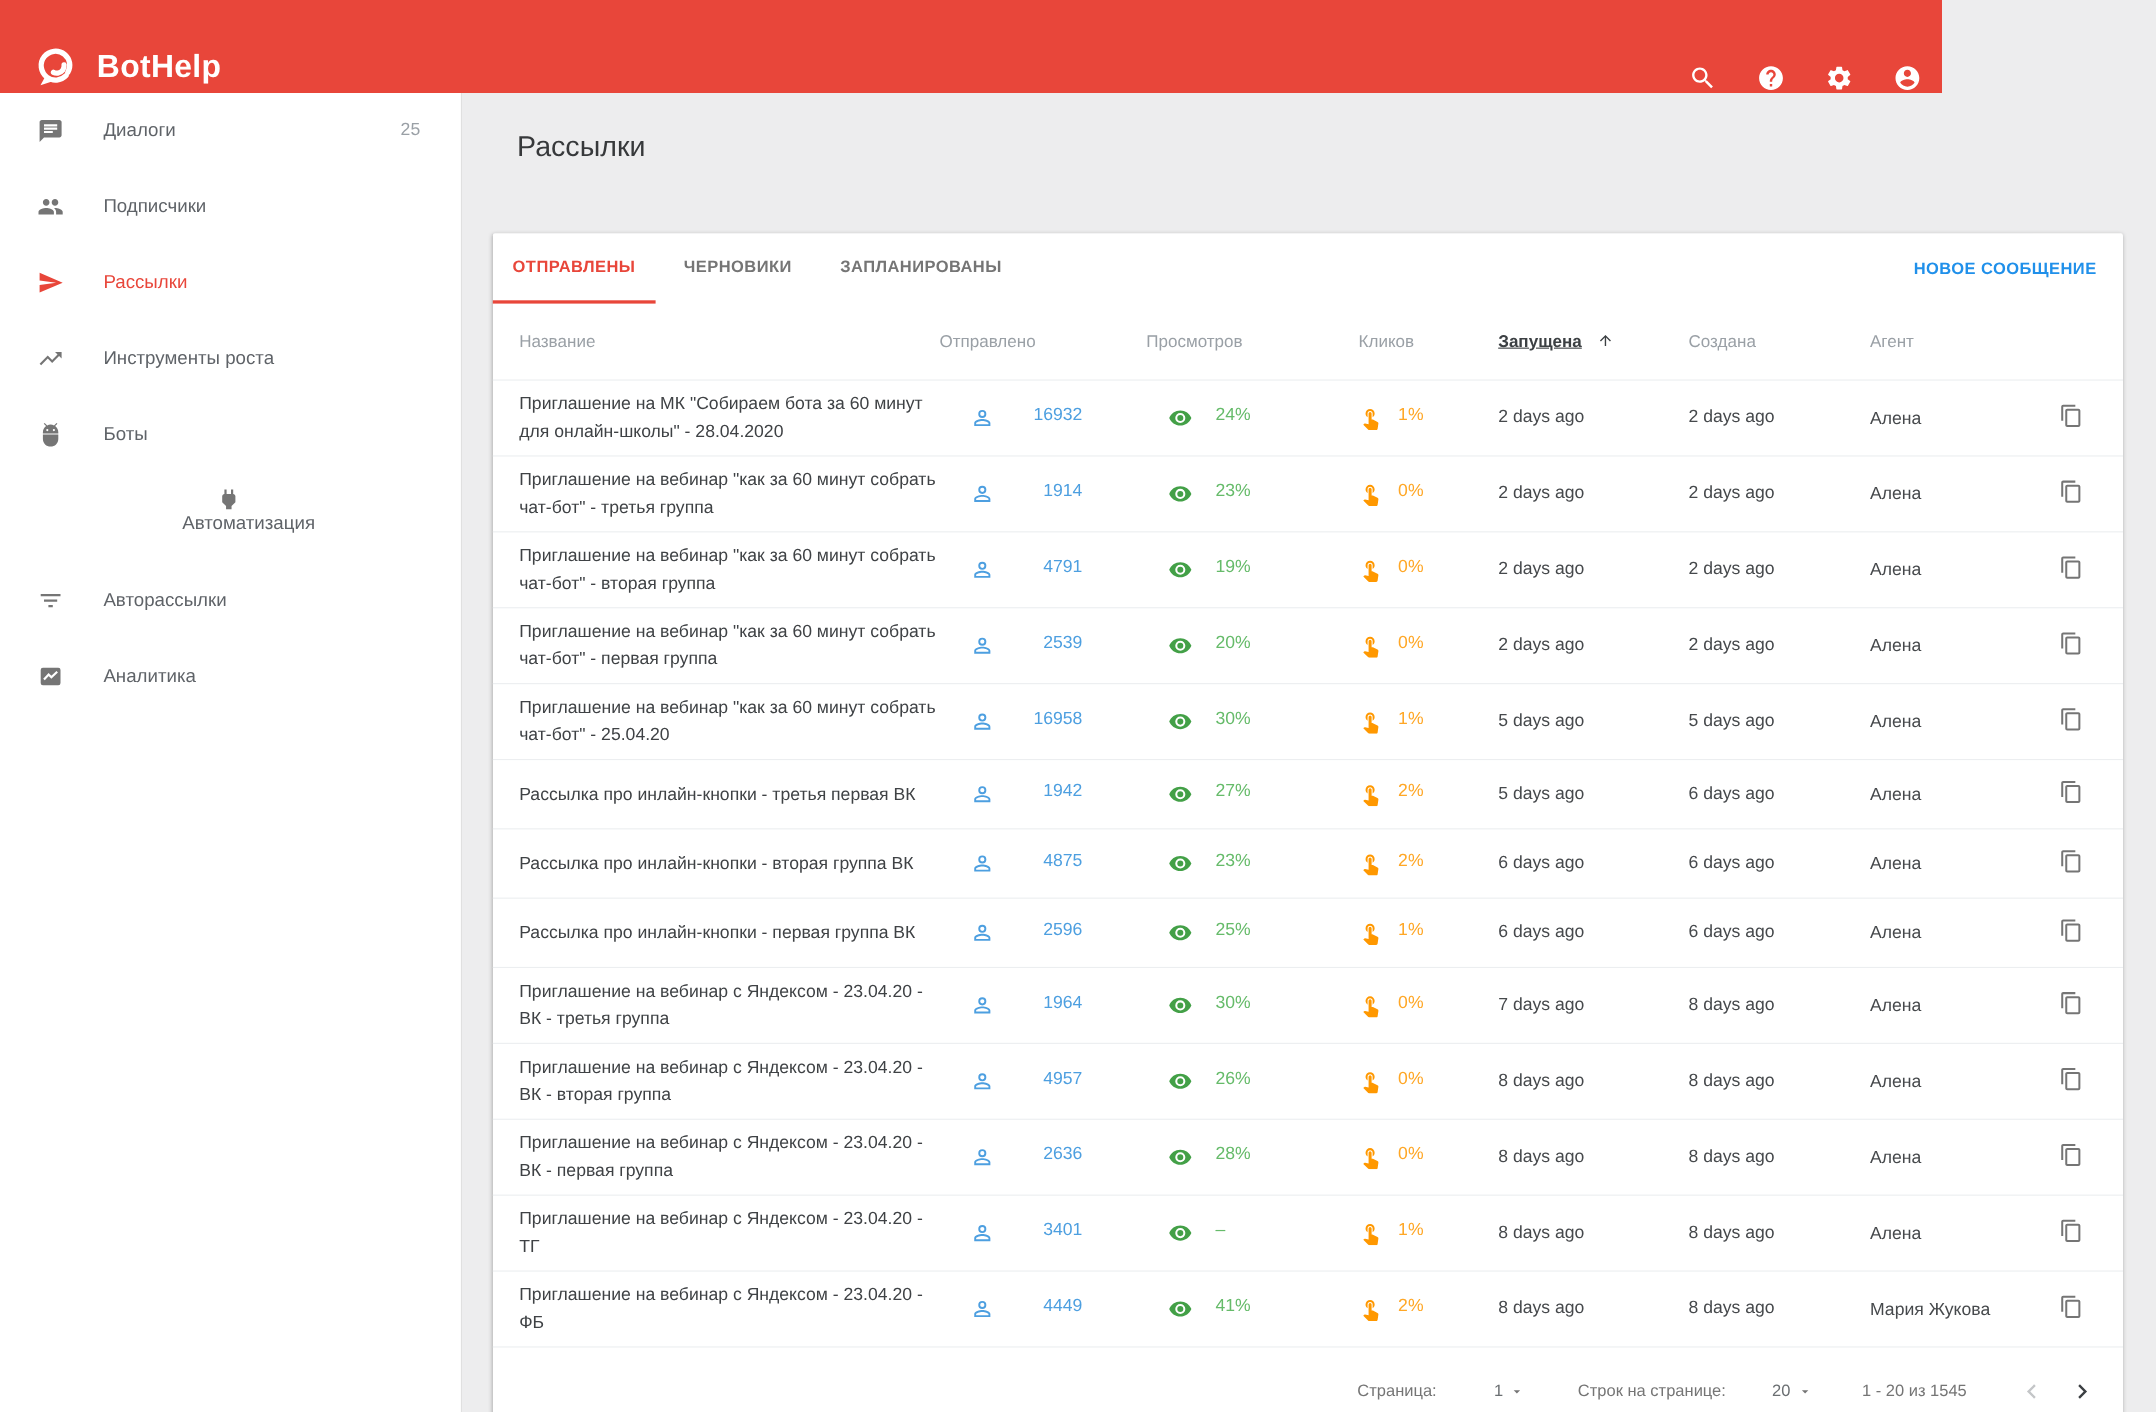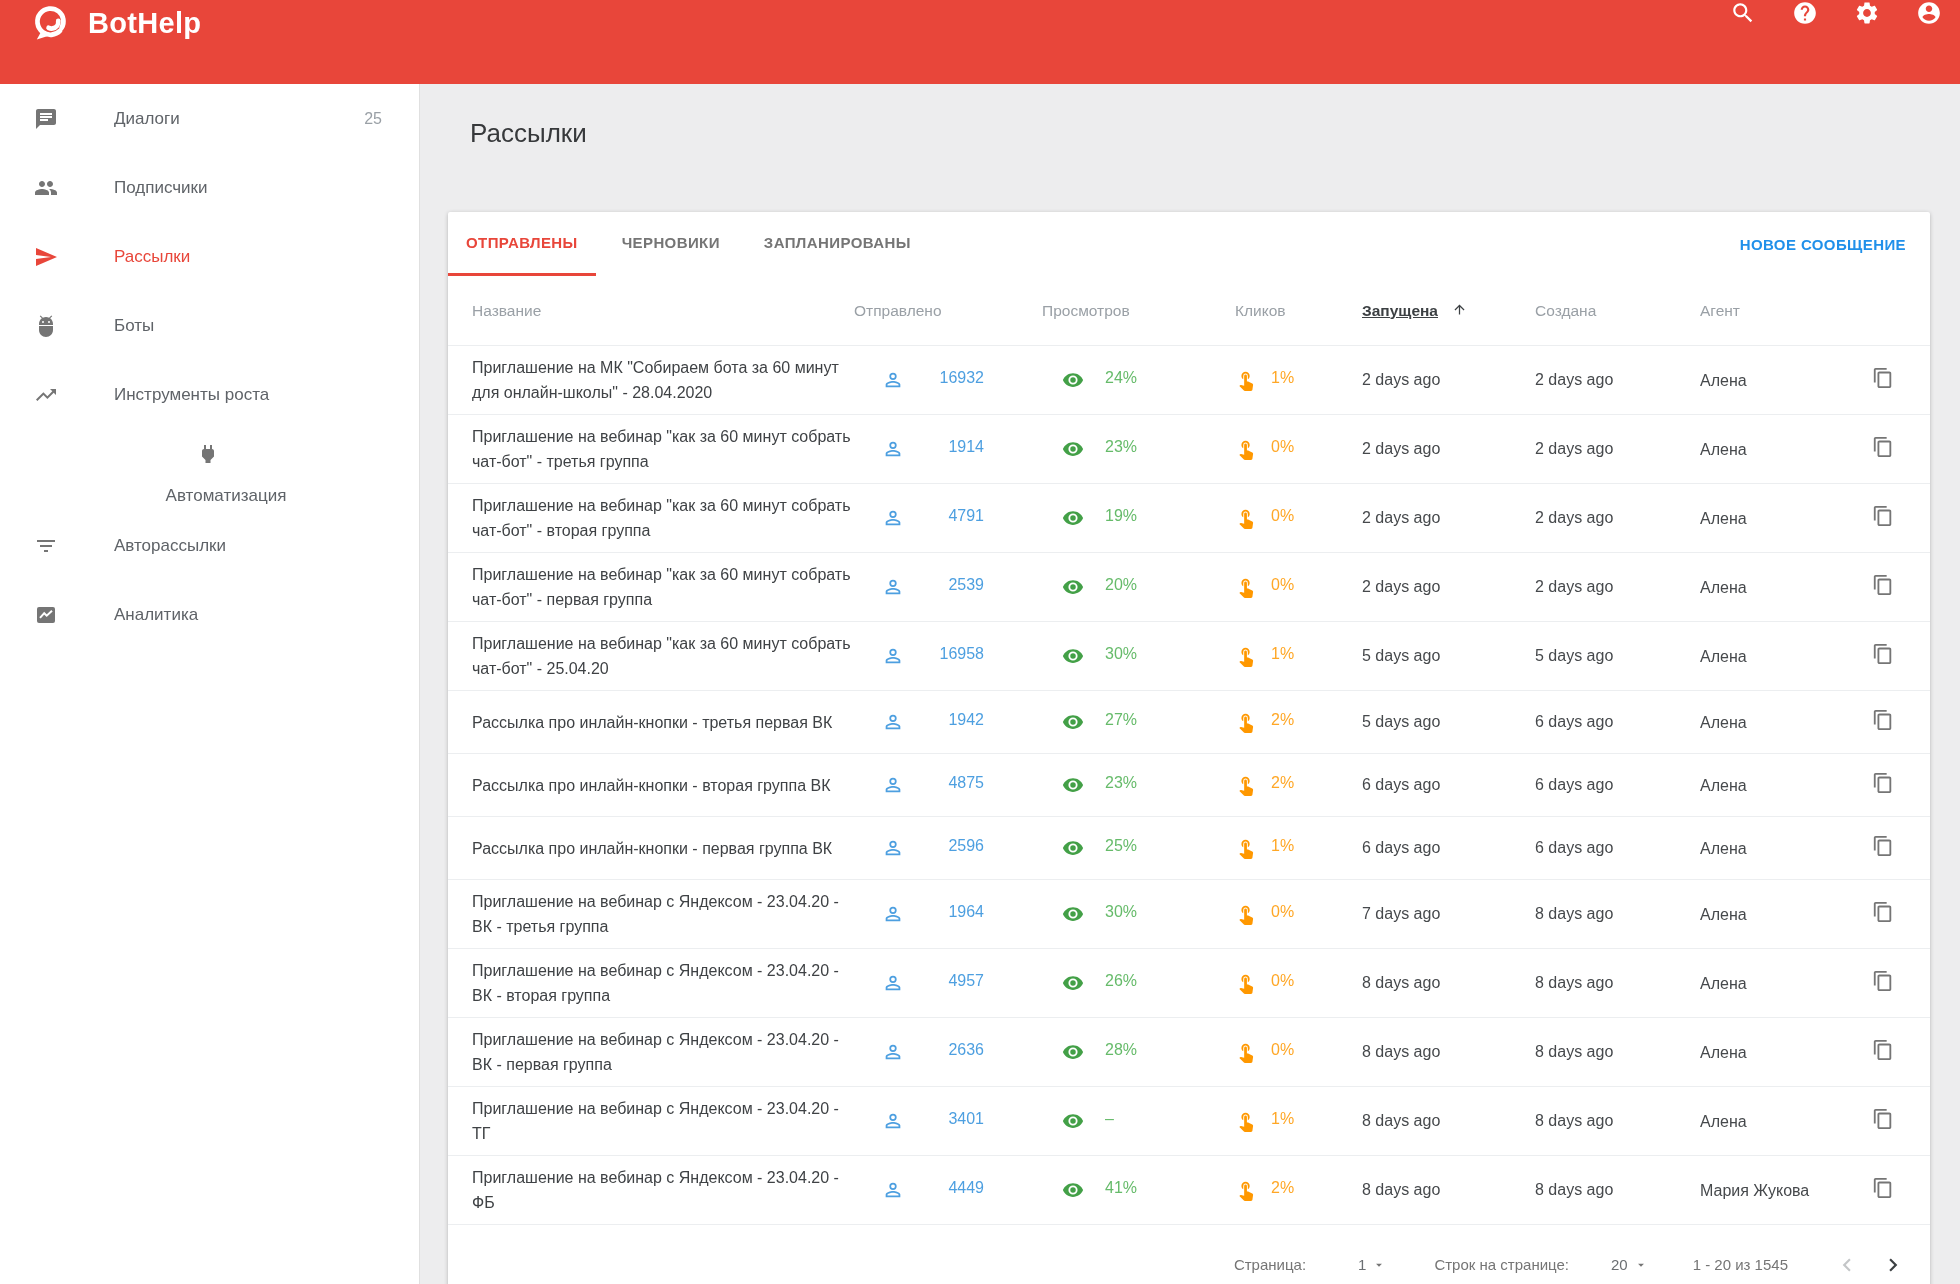--- a/index.html
+++ b/index.html
@@ -5,31 +5,31 @@
   * { margin:0; padding:0; box-sizing:border-box; }
   html,body { width:1960px; height:1284px; overflow:hidden; }
   body { font-family:"Liberation Sans", sans-serif; background:#ededee; }
   :root{
     --red:#e8463a; --text:#3f4245; --grey:#9aa0a6; --side:#5f6368; --icon:#757575;
     --bluenum:#4d9fe0; --bluelink:#2090ea; --greenic:#43a047; --greentx:#66bb6a;
     --orangic:#ff9800; --orangtx:#ffa726; --sep:#eceef0;
   }
   svg{display:block}
   
-  .appbar{ position:fixed; top:0; left:0; width:1960px; height:84px; background:var(--red);
-    display:flex; align-items:flex-start; padding:0 18px 0 28px; z-index:10;}
+  .appbar{ position:fixed; top:0; left:0; width:1765px; height:84px; background:var(--red);
+    display:flex; align-items:flex-end; padding:0 18px 0 28px; z-index:10;}
   .logo{display:flex; align-items:center; gap:14px;}
   .brand{color:#fff; font-size:29px; font-weight:bold; letter-spacing:.3px;}
   .appbar-actions{margin-left:auto; display:flex; align-items:center; gap:36px;}
   .abtn{width:26px; height:26px; background:none; border:none; cursor:pointer; padding:0;}
   .abtn svg{width:26px; height:26px; fill:#fff;}
   
   .sidebar{ position:fixed; top:84px; left:0; width:420px; height:1200px; background:#fff;
     border-right:1px solid #e0e0e0;}
-  .side-item{ height:69px; display:flex; align-items:center; padding:0 37px 0 34px; cursor:pointer;gap:20px;}
+  .side-item{ height:69px; display:flex; align-items:center; padding:0 37px 0 34px; cursor:pointer;}
   .side-item .ico{width:24px; height:24px;}
   .side-item .ico svg{width:24px; height:24px; fill:var(--icon);}
   .side-item .lbl{margin-left:36px; font-size:17px; color:var(--side);}
   .side-item .badge{margin-left:auto; font-size:16px; color:#9aa0a6;}
   .side-item.active .lbl{color:var(--red);}
   .side-item.active .ico svg{fill:var(--red);}
   .group-start{margin-top:13px;flex-direction:column;}
   
   .main{ margin-left:420px; padding:84px 30px 0 28px; }
   .page-title{ margin:32px 0 0 22px; font-size:26px; font-weight:400; color:#37393b; line-height:34px;}
@@ -138,32 +138,32 @@
     <span class="ico">
         <svg viewBox="0 0 24 24">
           <path d="M2.01 21L23 12 2.01 3 2 10l15 2-15 2z"></path>
         </svg>
       </span>
     <span class="lbl">Рассылки</span>
   </div>
   <div class="side-item">
     <span class="ico">
         <svg viewBox="0 0 24 24">
+          <path d="M16 6l2.29 2.29-4.88 4.88-4-4L2 16.59 3.41 18l6-6 4 4 6.3-6.29L22 12V6z"></path>
+        </svg>
+      </span>
+    <span class="lbl">Инструменты роста</span>
+  </div>
+  <div class="side-item">
+    <span class="ico">
+        <svg viewBox="0 0 24 24">
           <path d="M5 16c0 3.87 3.13 7 7 7s7-3.13 7-7v-4H5v4zm11.12-11.63l2.1-2.1-.82-.83-2.3 2.31C14.16 3.28 13.12 3 12 3s-2.16.28-3.09.75L6.6 1.44l-.82.83 2.1 2.1C6.14 5.64 5 7.68 5 10v1h14v-1c0-2.32-1.14-4.36-2.88-5.63zM9 9a1 1 0 110-2 1 1 0 010 2zm6 0a1 1 0 110-2 1 1 0 010 2z"></path>
         </svg>
       </span>
     <span class="lbl">Боты</span>
-  </div>
-  <div class="side-item">
-    <span class="ico">
-        <svg viewBox="0 0 24 24">
-          <path d="M16 6l2.29 2.29-4.88 4.88-4-4L2 16.59 3.41 18l6-6 4 4 6.3-6.29L22 12V6z"></path>
-        </svg>
-      </span>
-    <span class="lbl">Инструменты роста</span>
   </div>
   <div class="side-item group-start">
     <span class="ico">
         <svg viewBox="0 0 24 24">
           <path d="M16.01 7L16 3h-2v4h-4V3H8v4h-.01C7 6.99 6 7.99 6 8.99v5.49L9.5 18v3h5v-3l3.5-3.51v-5.5c0-1-1-2-1.99-1.99z"></path>
         </svg>
       </span>
     <span class="lbl">Автоматизация</span>
   </div>
   <div class="side-item">

